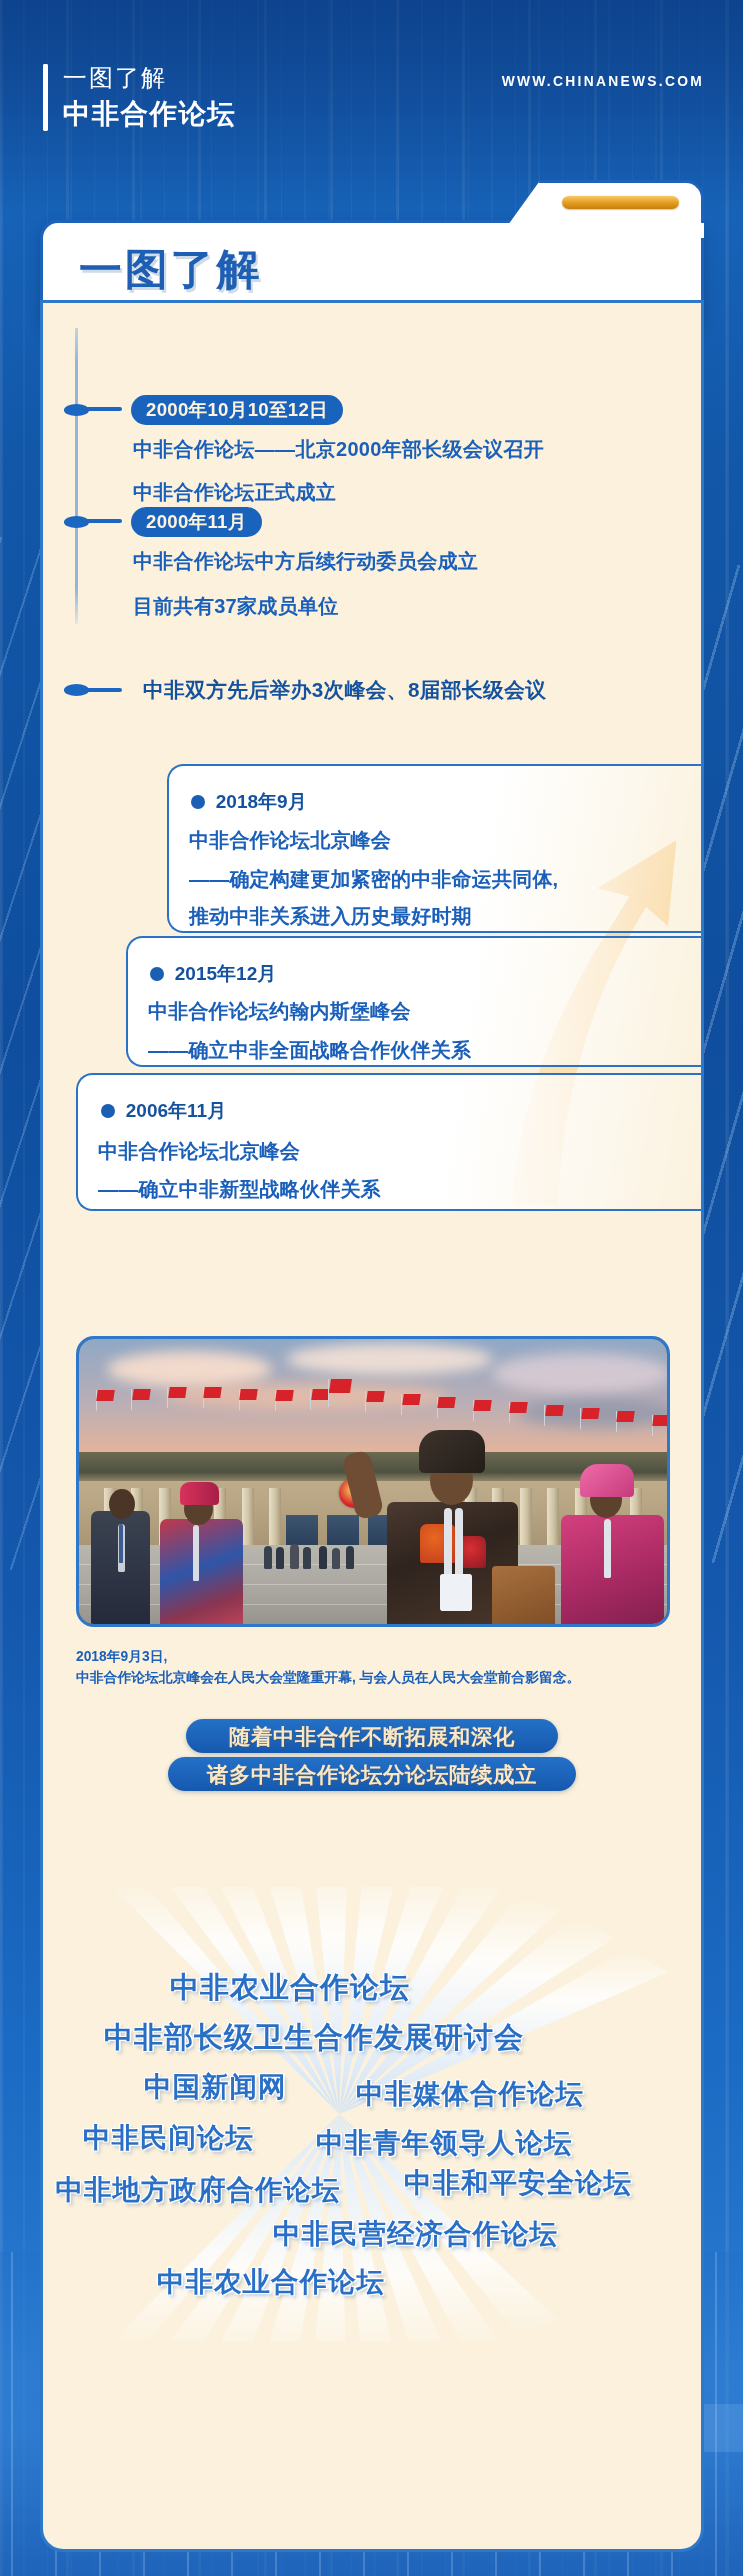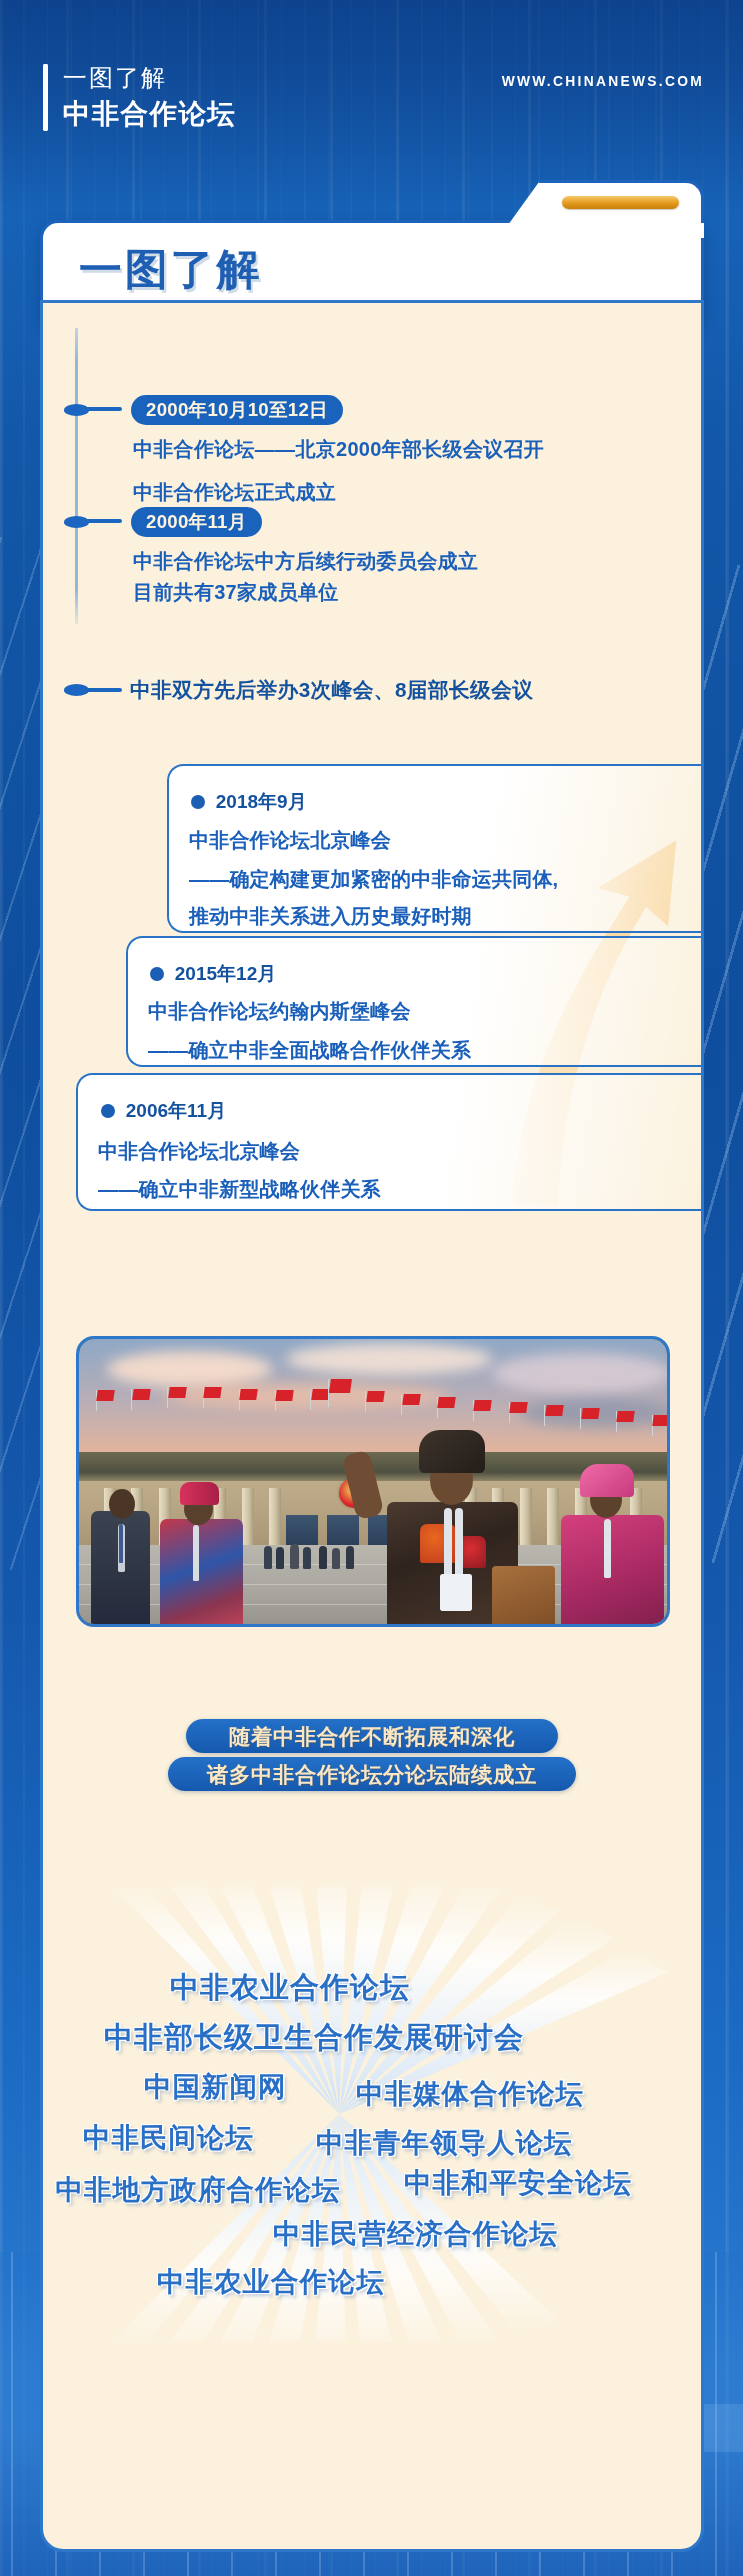--- a/index.html
+++ b/index.html
@@ -323,25 +323,25 @@
   <div class="tl-node" style="top:101px"></div>
   <div class="tl-stem" style="top:104px"></div>
   <div class="tl-pill" style="left:88px; top:92px">2000年10月10至12日</div>
   <div class="tl-line" style="left:90px; top:133px">中非合作论坛——北京2000年部长级会议召开</div>
   <div class="tl-line" style="left:90px; top:176px">中非合作论坛正式成立</div>
 
   <div class="tl-node" style="top:213px"></div>
   <div class="tl-stem" style="top:216px"></div>
   <div class="tl-pill" style="left:88px; top:204px">2000年11月</div>
   <div class="tl-line" style="left:90px; top:245px">中非合作论坛中方后续行动委员会成立</div>
-  <div class="tl-line" style="left:90px; top:276px">目前共有37家成员单位</div>
+  <div class="tl-line" style="left:90px; top:290px">目前共有37家成员单位</div>
 
   <div class="tl-node" style="top:381px"></div>
   <div class="tl-stem" style="top:385px"></div>
-  <div class="tl-strong" style="left:87px; top:373px">中非双方先后举办3次峰会、8届部长级会议</div>
+  <div class="tl-strong" style="left:100px; top:373px">中非双方先后举办3次峰会、8届部长级会议</div>
 
   <div class="arrow-wrap">
     <svg width="227" height="427" viewBox="0 0 330 620" xmlns="http://www.w3.org/2000/svg">
       <defs>
         <linearGradient id="agrad" x1="0" y1="1" x2="0.4" y2="0">
           <stop offset="0%" stop-color="#f7e1bb" stop-opacity="0.55"></stop>
           <stop offset="45%" stop-color="#fbdfb0" stop-opacity="0.95"></stop>
           <stop offset="100%" stop-color="#f9d79f" stop-opacity="1"></stop>
         </linearGradient>
       </defs>
@@ -483,20 +483,24 @@
       <div class="person" style="left:413px; top:227px; width:63px; height:63px; background:linear-gradient(160deg,#a8703e,#7d4d25); border-radius:4.1px"></div>
     </div>
     <div>
       <div class="person" style="left:482px; top:176px; width:103px; height:114px; background:linear-gradient(160deg,#d4407d,#a92a63 55%,#7f1f4c)"></div>
       <div class="head" style="left:511px; top:142px; width:32px; height:37px; background:#5c412c"></div>
       <div class="head" style="left:501px; top:125px; width:54px; height:33px; background:linear-gradient(140deg,#f06ca8,#c63a7d); border-radius:18px 13.8px 4.1px 4.1px"></div>
       <div class="person" style="left:525px; top:180px; width:6.9px; height:59px; background:#dfe4ea"></div>
     </div>
   </div>
 
+  <div class="photo-caption">
+    <span class="c2">2018年9月3日,</span>
+    <span class="c2">中非合作论坛北京峰会在人民大会堂隆重开幕, 与会人员在人民大会堂前合影留念。</span>
+  </div>
 
   <div class="banner" style="left:143px; top:1416px; width:372px">随着中非合作不断拓展和深化</div>
   <div class="banner" style="left:125px; top:1454px; width:408px">诸多中非合作论坛分论坛陆续成立</div>
 
   <div class="sunburst">
     <svg width="658" height="454" viewBox="0 0 955 660" xmlns="http://www.w3.org/2000/svg">
       <defs>
         <linearGradient id="ray" x1="0" y1="0" x2="0" y2="1">
           <stop offset="0%" stop-color="#ffffff" stop-opacity="0.0"></stop>
           <stop offset="30%" stop-color="#ffffff" stop-opacity="0.85"></stop>

